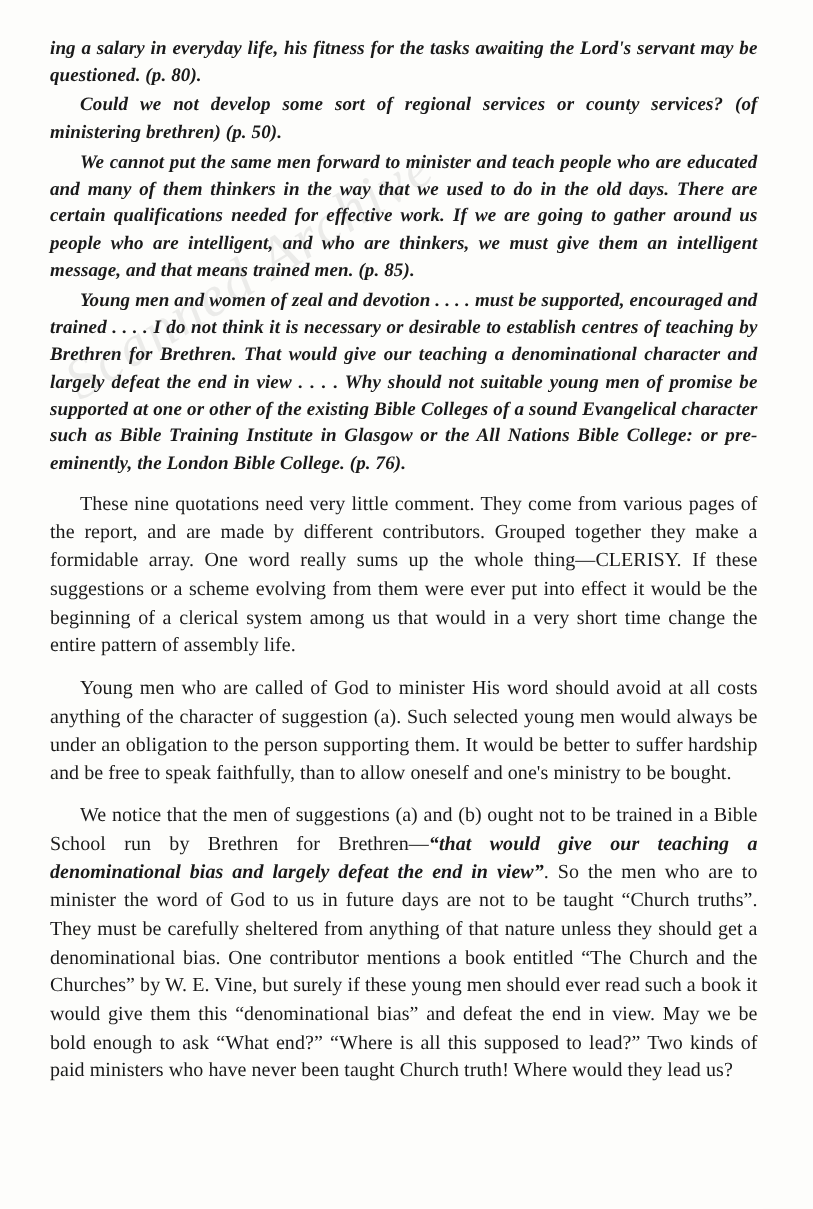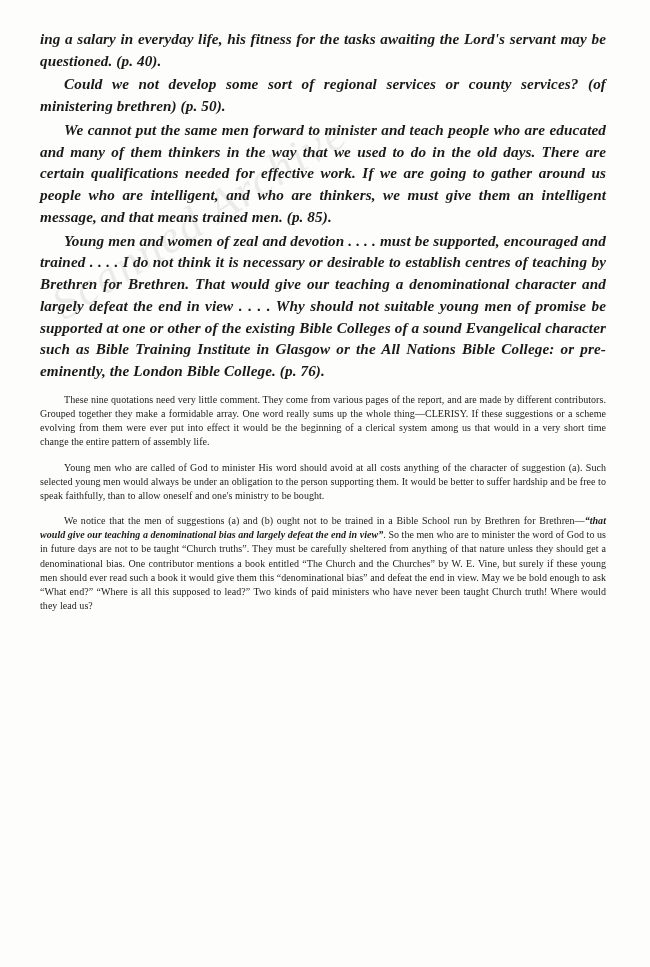--- a/index.html
+++ b/index.html
@@ -37,21 +37,21 @@
     letter-spacing: 2px;
     color: #555;
     line-height: 1.5;
     white-space: nowrap;
     overflow: hidden;
   }
   p {
     margin: 0 0 0 0;
     text-align: justify;
     text-justify: inter-word;
-    font-size: 10px;
+    font-size: 16px;
     line-height: 1.42;
     hyphens: none;
   }
   .quote {
     font-style: italic;
     font-weight: 600;
     letter-spacing: 0.1px;
     font-size: 15.2px;
     line-height: 1.43;
   }
@@ -74,21 +74,21 @@
     font-weight: 600;
   }
 </style>
 </head>
 <body>
 
 <div class="page">
 
   <div class="watermark">Scanned Archive</div>
 
-  <p class="quote">ing a salary in everyday life, his fitness for the tasks awaiting the Lord's servant may be questioned. (p. 40).</p>
+  <p class="quote">ing a salary in everyday life, his fitness for the tasks awaiting the Lord's servant may be questioned. (p. 80).</p>
   <div class="gap-sm"></div>
 
   <p class="quote indent">Could we not develop some sort of regional services or county services? (of ministering brethren) (p. 50).</p>
   <div class="gap-sm"></div>
 
   <p class="quote indent">We cannot put the same men forward to minister and teach people who are educated and many of them thinkers in the way that we used to do in the old days. There are certain qualifications needed for effective work. If we are going to gather around us people who are intelligent, and who are thinkers, we must give them an intelligent message, and that means trained men. (p. 85).</p>
   <div class="gap-sm"></div>
 
   <p class="quote indent">Young men and women of zeal and devotion . . . . must be supported, encouraged and trained . . . . I do not think it is necessary or desirable to establish centres of teaching by Brethren for Brethren. That would give our teaching a denominational character and largely defeat the end in view . . . . Why should not suitable young men of promise be supported at one or other of the existing Bible Colleges of a sound Evangelical character such as Bible Training Institute in Glasgow or the All Nations Bible College: or pre-eminently, the London Bible College. (p. 76).</p>
   <div class="gap"></div>

